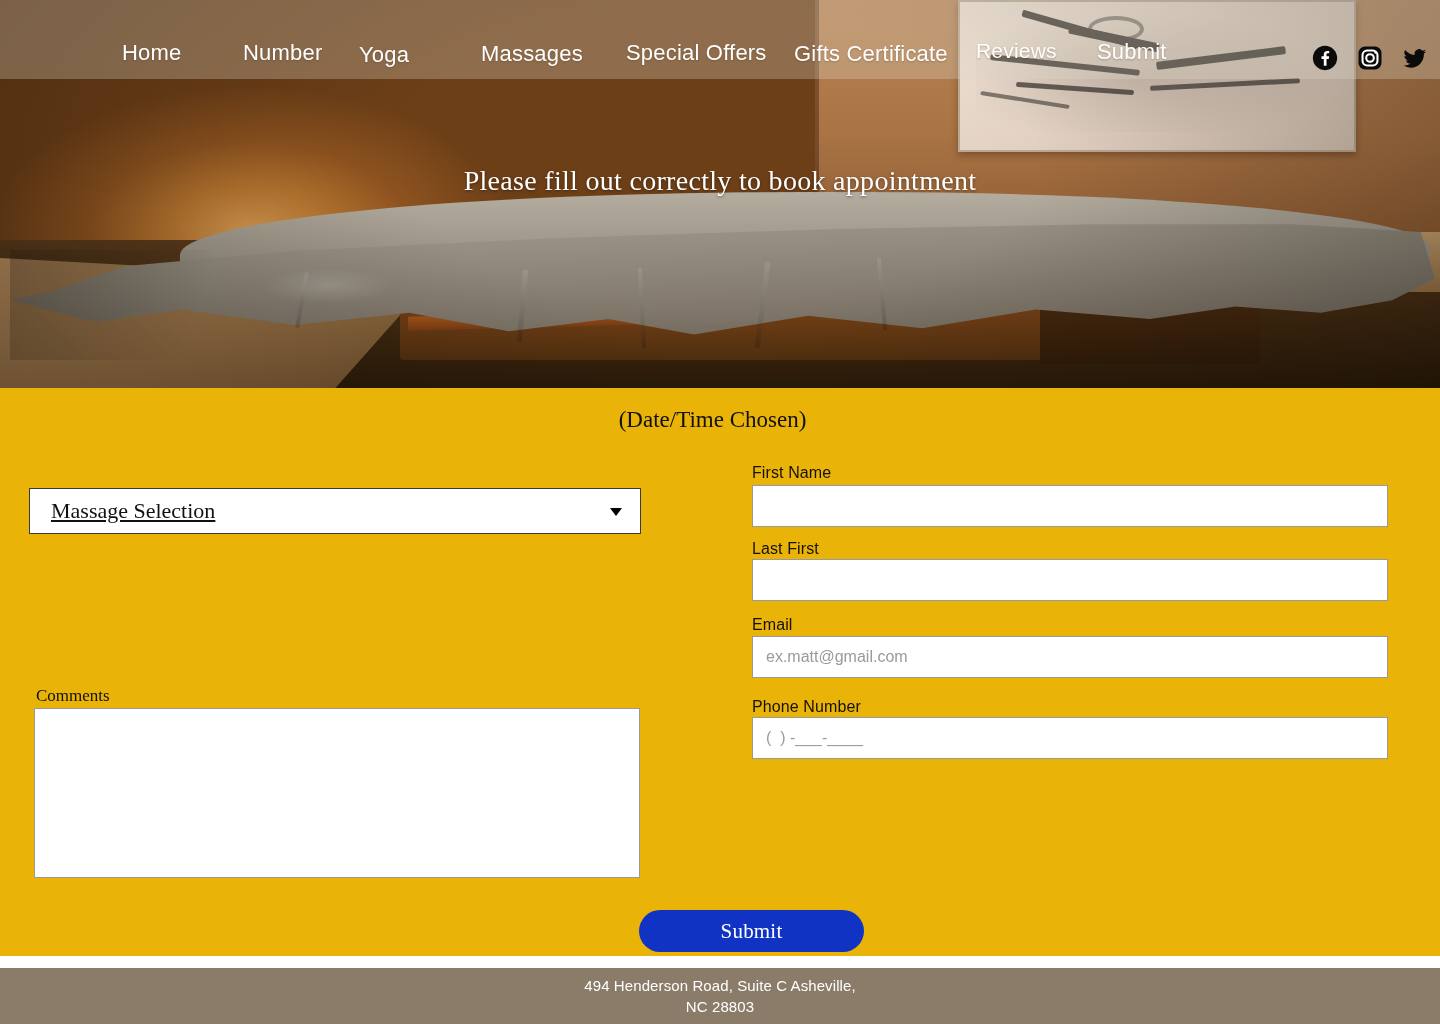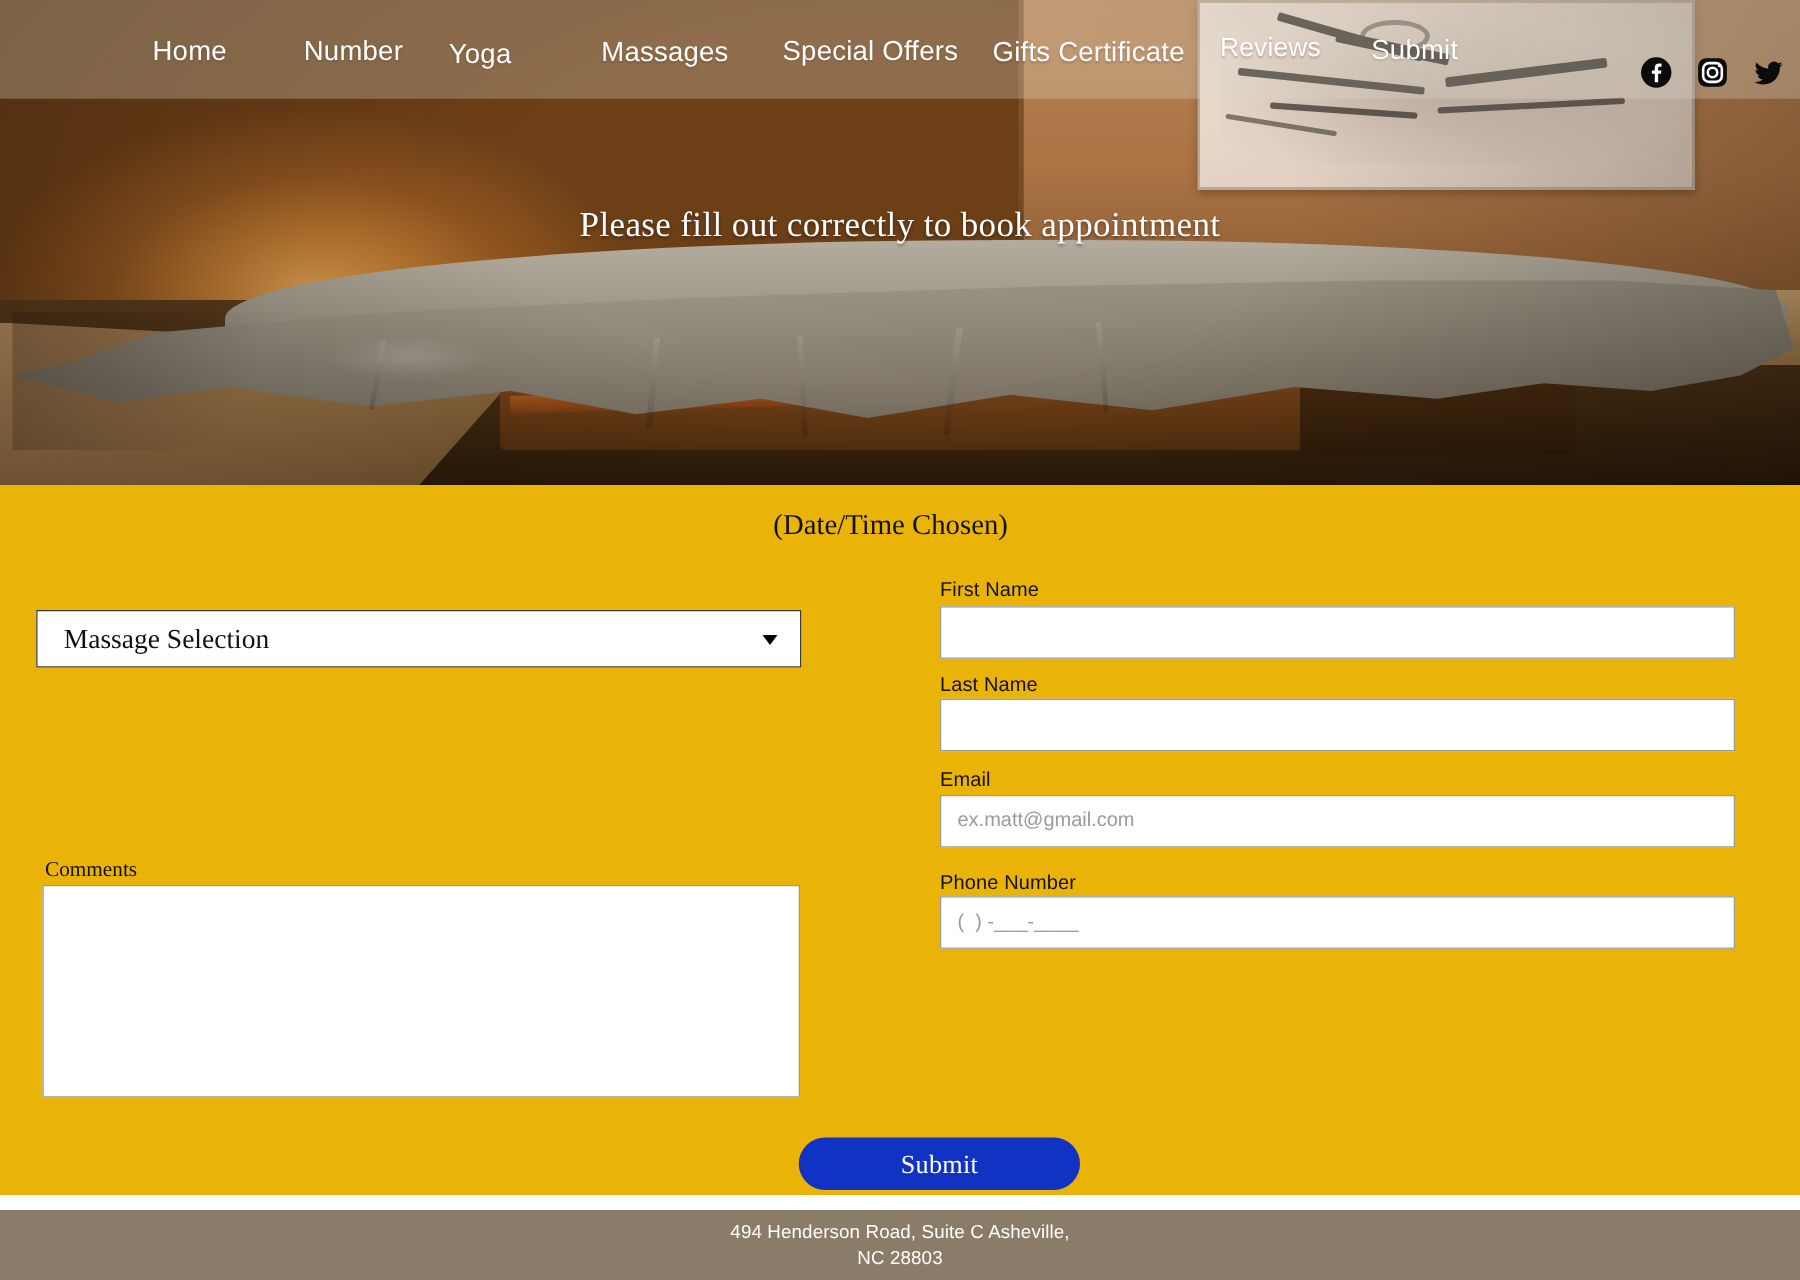--- a/index.html
+++ b/index.html
@@ -154,21 +154,21 @@
   
   .navbar {
     position: absolute;
     left: 0; top: 0;
     width: 1440px; height: 79px;
     background: rgba(222,214,200,.30);
     z-index: 8;
   }
   .nav-items {
     position: absolute;
-    left: 0; top: 0; height: 89px;
+    left: 0; top: 12px; height: 89px;
     width: 1440px;
     display: flex;
     align-items: center;
   }
   .nav-link {
     color: #ffffff;
     font-family: "Liberation Sans", sans-serif;
     font-size: 22px;
     font-weight: 400;
     letter-spacing: .2px;
@@ -226,20 +226,21 @@
     align-items: center;
     cursor: pointer;
   }
   .select-wrap.s1 { left: 29px; top: 100px; }
   .select-wrap.s2 { left: 29px; top: 167px; }
   .select-label {
     padding-left: 21px;
     font-family: "Liberation Serif", serif;
     font-size: 22px;
     color: #111111;
+    text-decoration: underline;
   }
   .select-caret {
     position: absolute;
     right: 18px; top: 50%;
     margin-top: -3px;
     width: 0; height: 0;
     border-left: 6px solid transparent;
     border-right: 6px solid transparent;
     border-top: 8px solid #000000;
   }
@@ -423,21 +424,21 @@
 
       <div class="comments-label">Comments</div>
       <textarea class="comments-box" placeholder="" style=""></textarea>
     </div>
 
     <div class="form-right">
 
       <div class="field-label fl-first">First Name</div>
       <input class="field-input fi-first" type="text" placeholder="" style="">
 
-      <div class="field-label fl-last">Last Name</div>
+      <div class="field-label fl-last">Last First</div>
       <input class="field-input fi-last" type="text" placeholder="" style="">
 
       <div class="field-label fl-email">Email</div>
       <input class="field-input fi-email" type="text" placeholder="ex.matt@gmail.com" style="">
 
       <div class="field-label fl-phone">Phone Number</div>
       <input class="field-input fi-phone" type="text" placeholder="(  ) -___-____" style="">
     </div>
 
     <button class="submit-btn">Submit</button>

